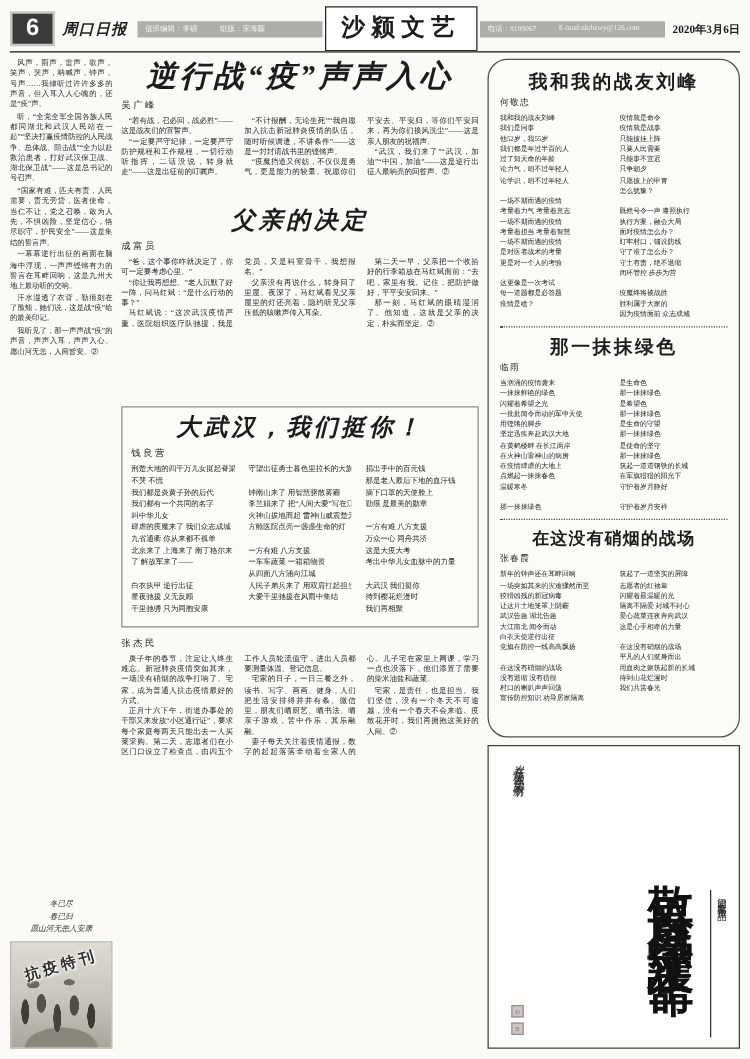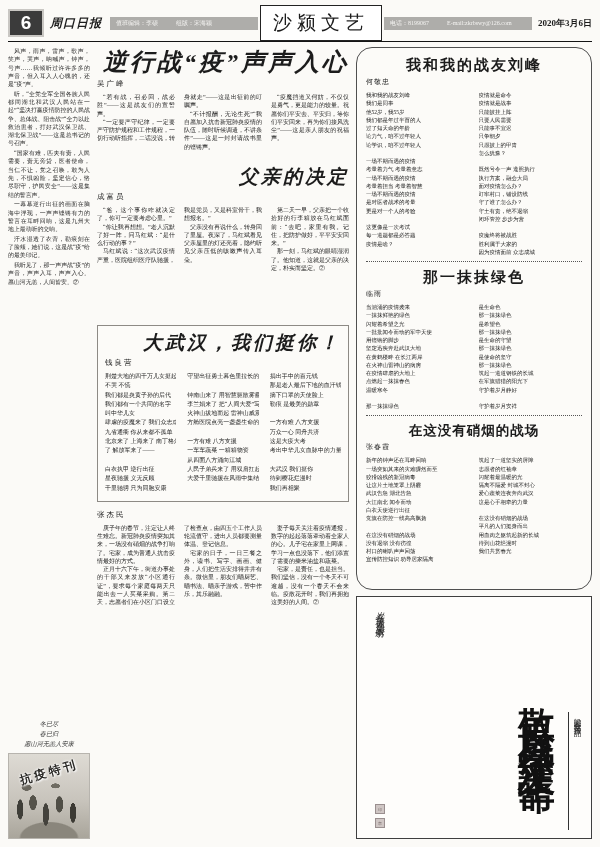--- a/index.html
+++ b/index.html
@@ -7,21 +7,21 @@
         font-family:"Liberation Serif","DejaVu Serif",serif;box-sizing:border-box;
         padding:8px 8px 6px;overflow:hidden;position:relative;}
   
   .header{display:flex;align-items:center;height:30px;}
   .pagenum-wrap{background:#c9c7c3;padding:2px;display:flex;align-items:center;}
   .pagenum{width:32px;height:24px;background:#3b3b3b;color:#fff;display:flex;align-items:center;
            justify-content:center;font:bold 19px "Liberation Sans",sans-serif;}
   .paper-name{font-weight:bold;font-style:italic;font-size:12px;letter-spacing:1px;margin:0 8px 0 6px;white-space:nowrap;}
   .graybar{flex:1;height:13px;background:#aeadaa;display:flex;align-items:center;color:#f4f3f1;
            font-size:6px;padding:0 6px;gap:18px;white-space:nowrap;overflow:hidden;}
-  .section-box{border:1.5px solid #222;background:#fff;padding:4px 12px;font-size:19px;font-weight:normal;
+  .section-box{border:1.5px solid #222;background:#fff;padding:4px 12px;font-size:19px;font-weight:bold;
                letter-spacing:5px;margin:0 2px;white-space:nowrap;line-height:26px;}
   .date{font-size:9px;font-weight:bold;margin-left:6px;white-space:nowrap;}
   .header-rule{border:none;border-top:1.5px solid #141414;margin:3px 0 5px;}
   
   .content{display:flex;gap:7px;height:792px;}
   .left-part{flex:1;display:flex;gap:7px;min-width:0;}
   .narrow-col{width:82px;flex:none;display:flex;flex-direction:column;font-size:5.9px;line-height:1.4;
               text-align:justify;color:#262626;}
   .narrow-col .para{text-indent:1em;margin:0 0 1.5px;}
   .spacer{flex:1;}
@@ -35,38 +35,38 @@
       radial-gradient(ellipse 5px 16px at 80% 70%,#3c3a34 0 60%,transparent 65%),
       radial-gradient(ellipse 8px 5px at 22% 40%,#6a675e 0 60%,transparent 65%),
       radial-gradient(ellipse 7px 4px at 58% 38%,#6f6c62 0 60%,transparent 65%),
       radial-gradient(ellipse 40px 22px at 50% 100%,#8a867c 0 70%,transparent 75%),
       linear-gradient(180deg,#dedbd4 0%,#c8c4bc 55%,#a9a59b 100%);}
   .photo-title{position:absolute;top:10px;left:0;right:0;text-align:center;transform:rotate(-16deg);
     font-weight:bold;font-size:12px;letter-spacing:3px;color:#2c2b28;
     text-shadow:0 0 2px #fff,0 0 3px #fff,1px 1px 2px #fff;}
   .main-col{flex:1;min-width:0;display:flex;flex-direction:column;}
   
-  .headline{text-align:right;font-weight:bold;font-style:italic;letter-spacing:3px;margin:0;}
+  .headline{text-align:center;font-weight:bold;font-style:italic;letter-spacing:3px;margin:0;}
   .headline.h1{font-size:24px;line-height:30px;}
   .headline.h2{font-size:19px;line-height:26px;}
   .headline.h3{font-size:18px;line-height:24px;letter-spacing:6px;}
   .author{text-align:left;font-size:7.5px;margin:2px 0 4px;letter-spacing:2px;}
   .body3{column-count:3;column-gap:9px;font-size:6px;line-height:1.38;text-align:justify;overflow:hidden;}
   .body3 .para{text-indent:1em;margin:0;}
   .a1 .body3{height:66px;}
   .a2 .body3{height:112px;}
   .a4 .body3{height:178px;}
   .article{margin-bottom:5px;}
   
   .poem-box{border:1px solid #8d8a85;padding:4px 7px 8px;margin:2px 0 6px;background:#fcfbf8;}
   .poem-cols{display:flex;gap:11px;margin-top:3px;}
   .poem-cols .vcol{flex:1;min-width:0;font-size:6px;line-height:1.55;}
   .vline{white-space:nowrap;overflow:hidden;min-height:9px;}
   
-  .right-col{width:236px;flex:none;display:flex;flex-direction:column;gap:6px;}
+  .right-col{width:202px;flex:none;display:flex;flex-direction:column;gap:6px;}
   .poems-frame{border:1.3px solid #4f4f4f;border-radius:16px;padding:7px 9px 5px;flex:1;
                display:flex;flex-direction:column;overflow:hidden;background:#fcfbf8;}
   .rtitle{text-align:center;font-size:15px;font-weight:bold;letter-spacing:2px;margin:1px 0;}
   .rtitle.small{font-size:13.5px;letter-spacing:1px;}
   .rauthor{text-align:left;font-size:7px;margin:2px 0 4px;letter-spacing:1px;}
   .rcols{display:flex;gap:9px;}
   .rcols .vcol{flex:1;min-width:0;font-size:5.5px;line-height:1.5;}
   .rcols .vline{min-height:8px;}
   .dotted-sep{border:none;border-top:1.5px dotted #555;margin:5px 0;}
   

